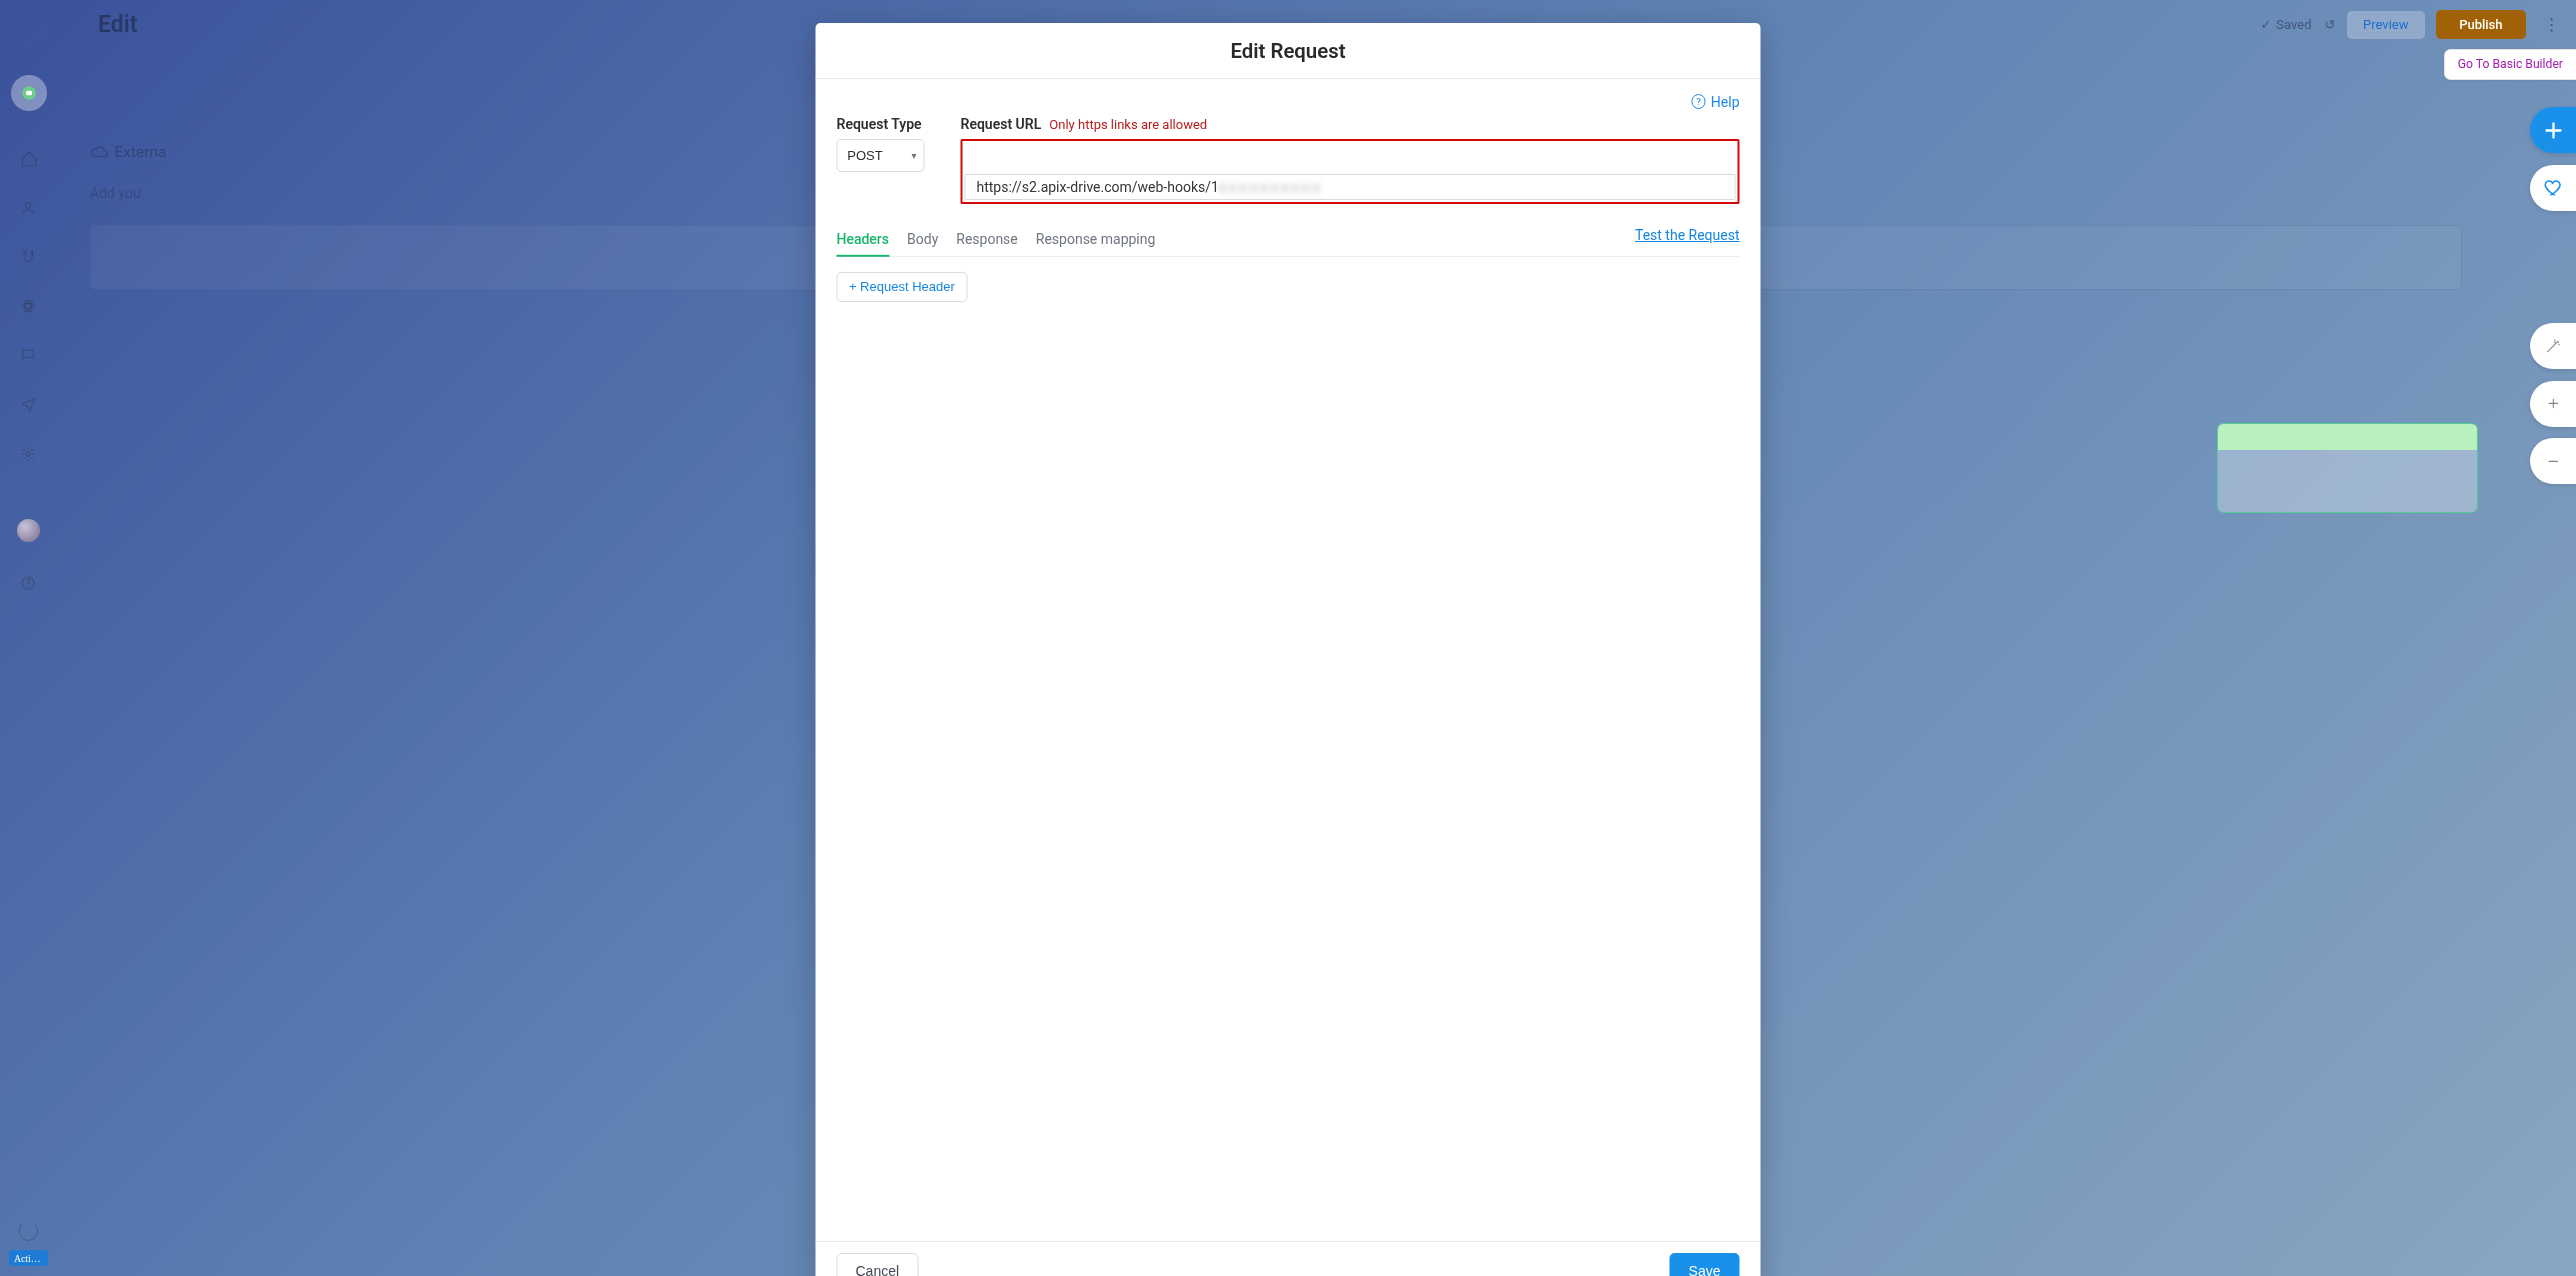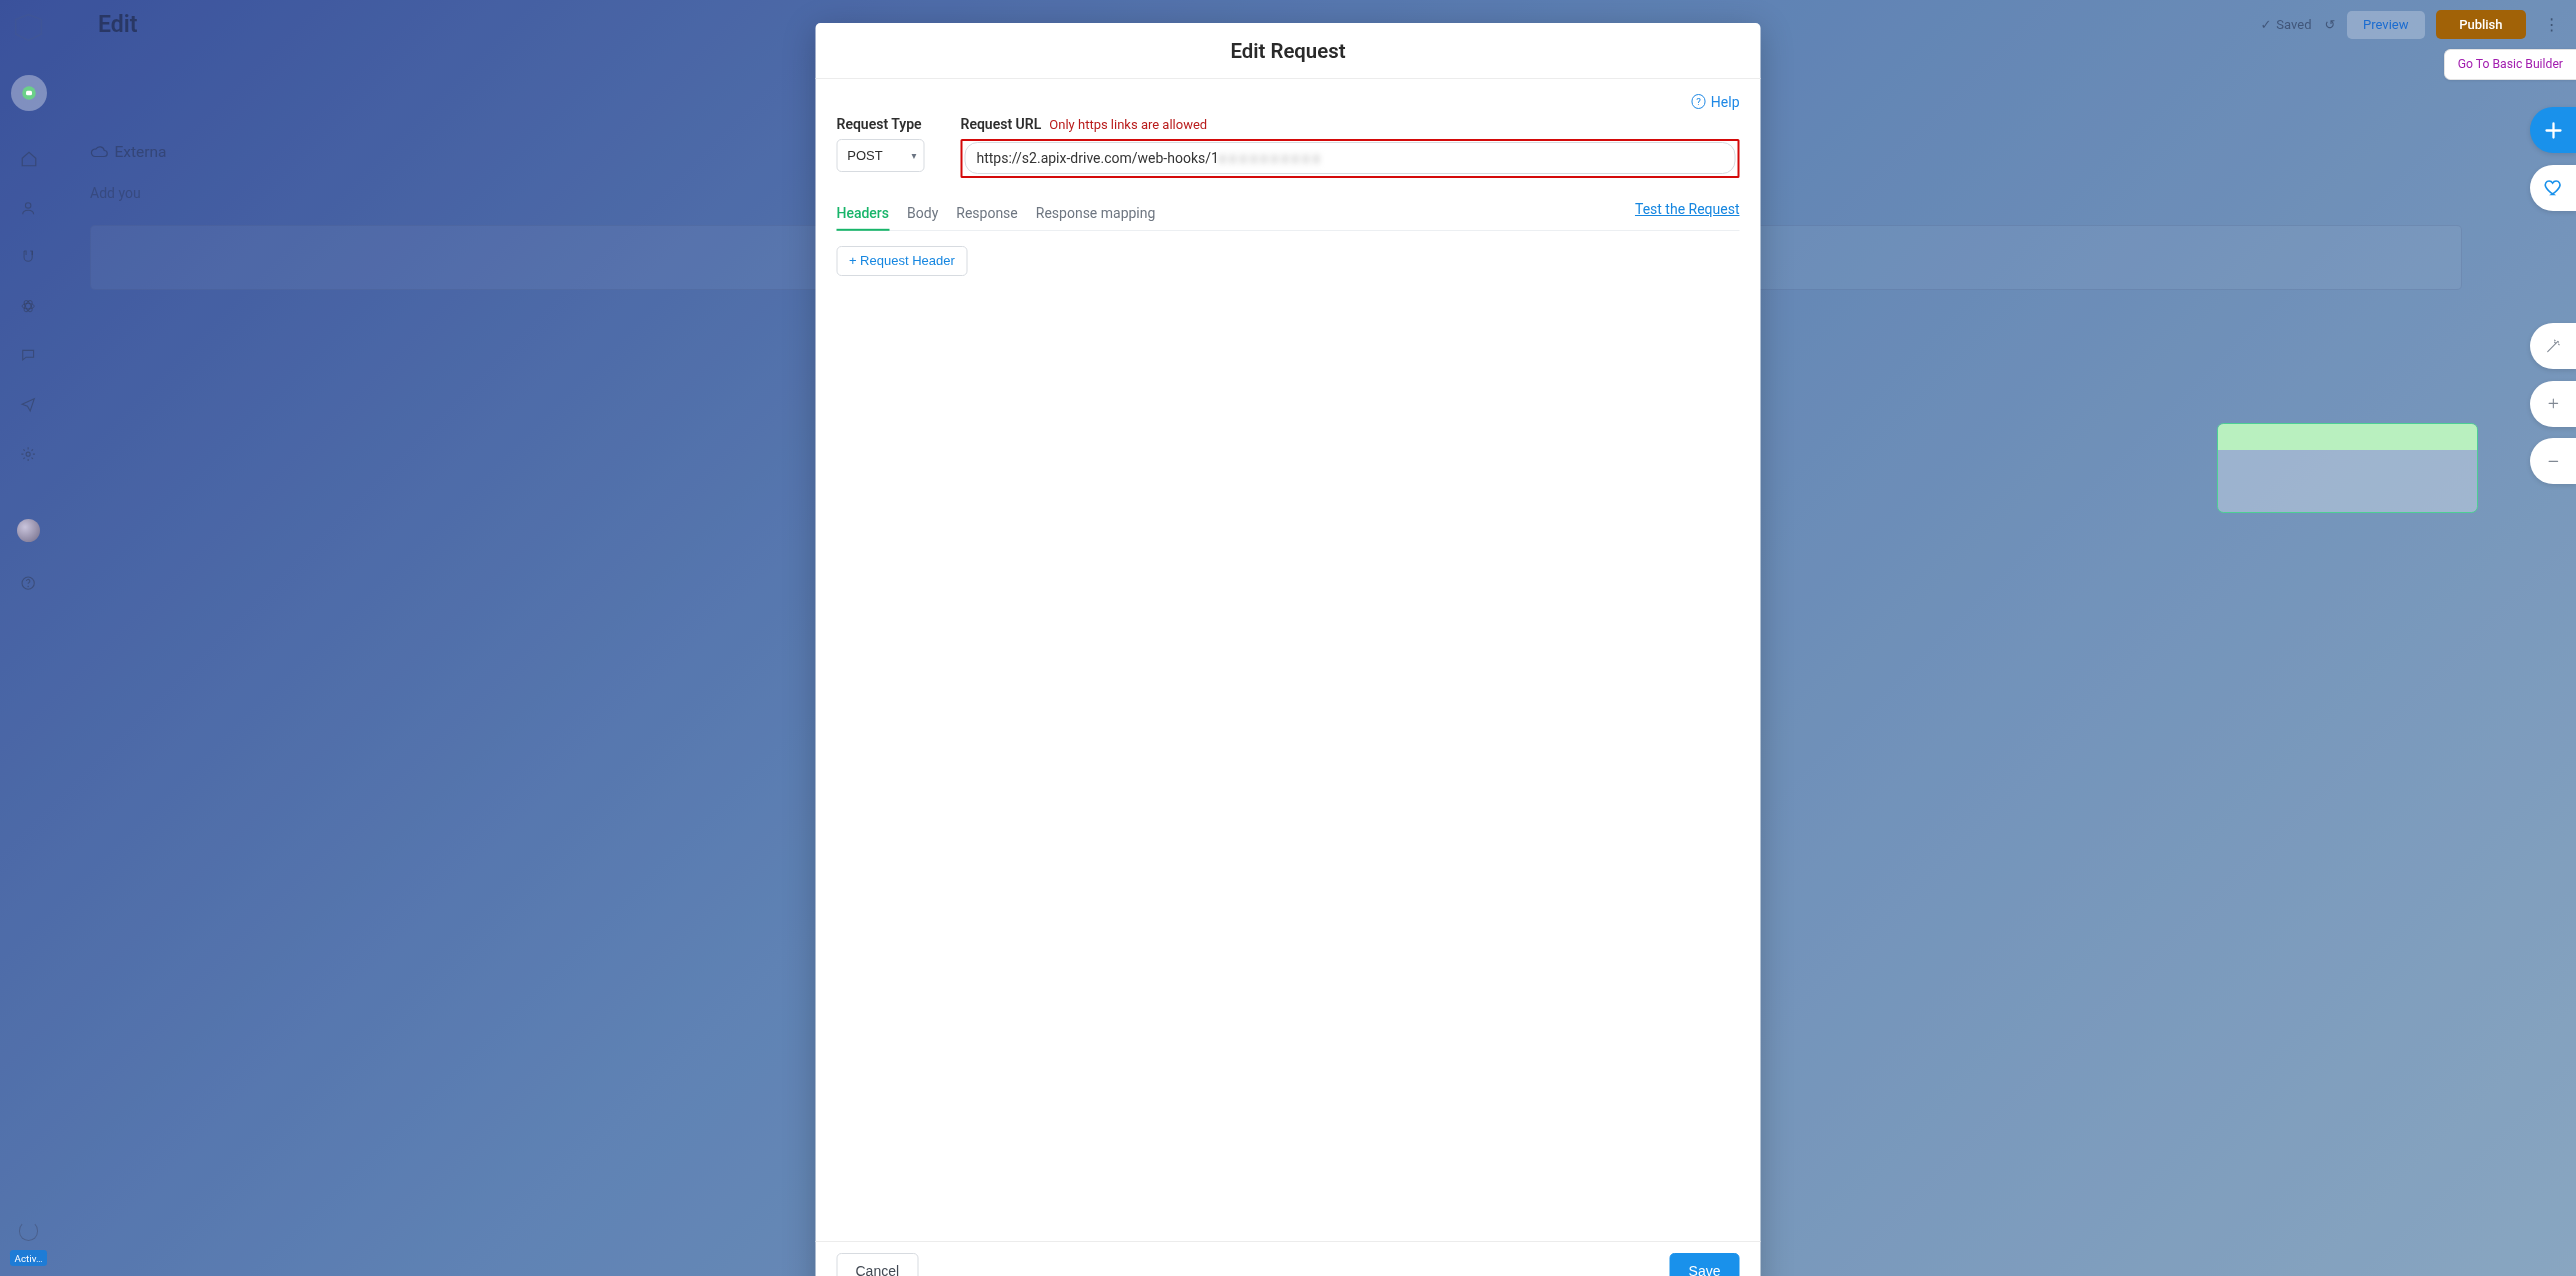--- a/index.html
+++ b/index.html
@@ -16,20 +16,21 @@
     position: absolute; inset: 0;
     background: rgba(0,0,40,0.25);
   }
 
   
   .left-rail {
     position: absolute; left: 0; top: 0; bottom: 0; width: 57px;
     display: flex; flex-direction: column; align-items: center;
     padding-top: 8.1px;
     z-index: 2;
+    font-family: Liberation Serif, serif;
   }
   .left-rail .rail-logo {
     width: 36px; height: 36px; border-radius: 50%;
     background: rgba(255,255,255,0.35);
     display:flex;align-items:center;justify-content:center;
     margin: 33px 0 23px;
     font-size: 14.7px; color: #3c6;
   }
   .left-rail .rail-icon {
     width: 33px; height: 33px; display:flex;align-items:center;justify-content:center;
@@ -164,22 +165,22 @@
   }
   .select-wrap::after {
     content:"▾"; position:absolute; right:8.1px; top:50%; transform:translateY(-50%);
     color:#6b7482; pointer-events:none; font-size:9.8px;
   }
   .url-field { flex:1; }
   .url-highlight {
     border:2.4px solid #d40a0a; border-radius:1.6px; padding:1.6px;
   }
   .url-input {
-    width:100%; height:32px; border:0.8px solid #d7dbe0; border-radius:13px;
-    padding:0 11.4px; font-size:14px; color:#353535;
+    width:100%; height:26px; border:0.8px solid #d7dbe0; border-radius:1px;
+    padding:0 11.4px; font-size:14px; color:#353535;margin-top:32px;
   }
   .url-input .blurred { filter: blur(3.3px); color:#a5a5a5; user-select:none; }
   .url-input { display:flex; align-items:center; gap:0; }
 
   .tabs-row { display:flex; align-items:center; margin-top:18px; border-bottom:0.8px solid #eceff2; }
   .tab {
     padding: 8.1px 0; margin-right: 18px; font-size:14px; color:#6e7681; cursor:pointer;
     border-bottom: 2.4px solid transparent; transform: translateY(0.8px);
   }
   .tab.active { color:#18b56a; border-bottom-color:#18b56a; font-weight:500; }

